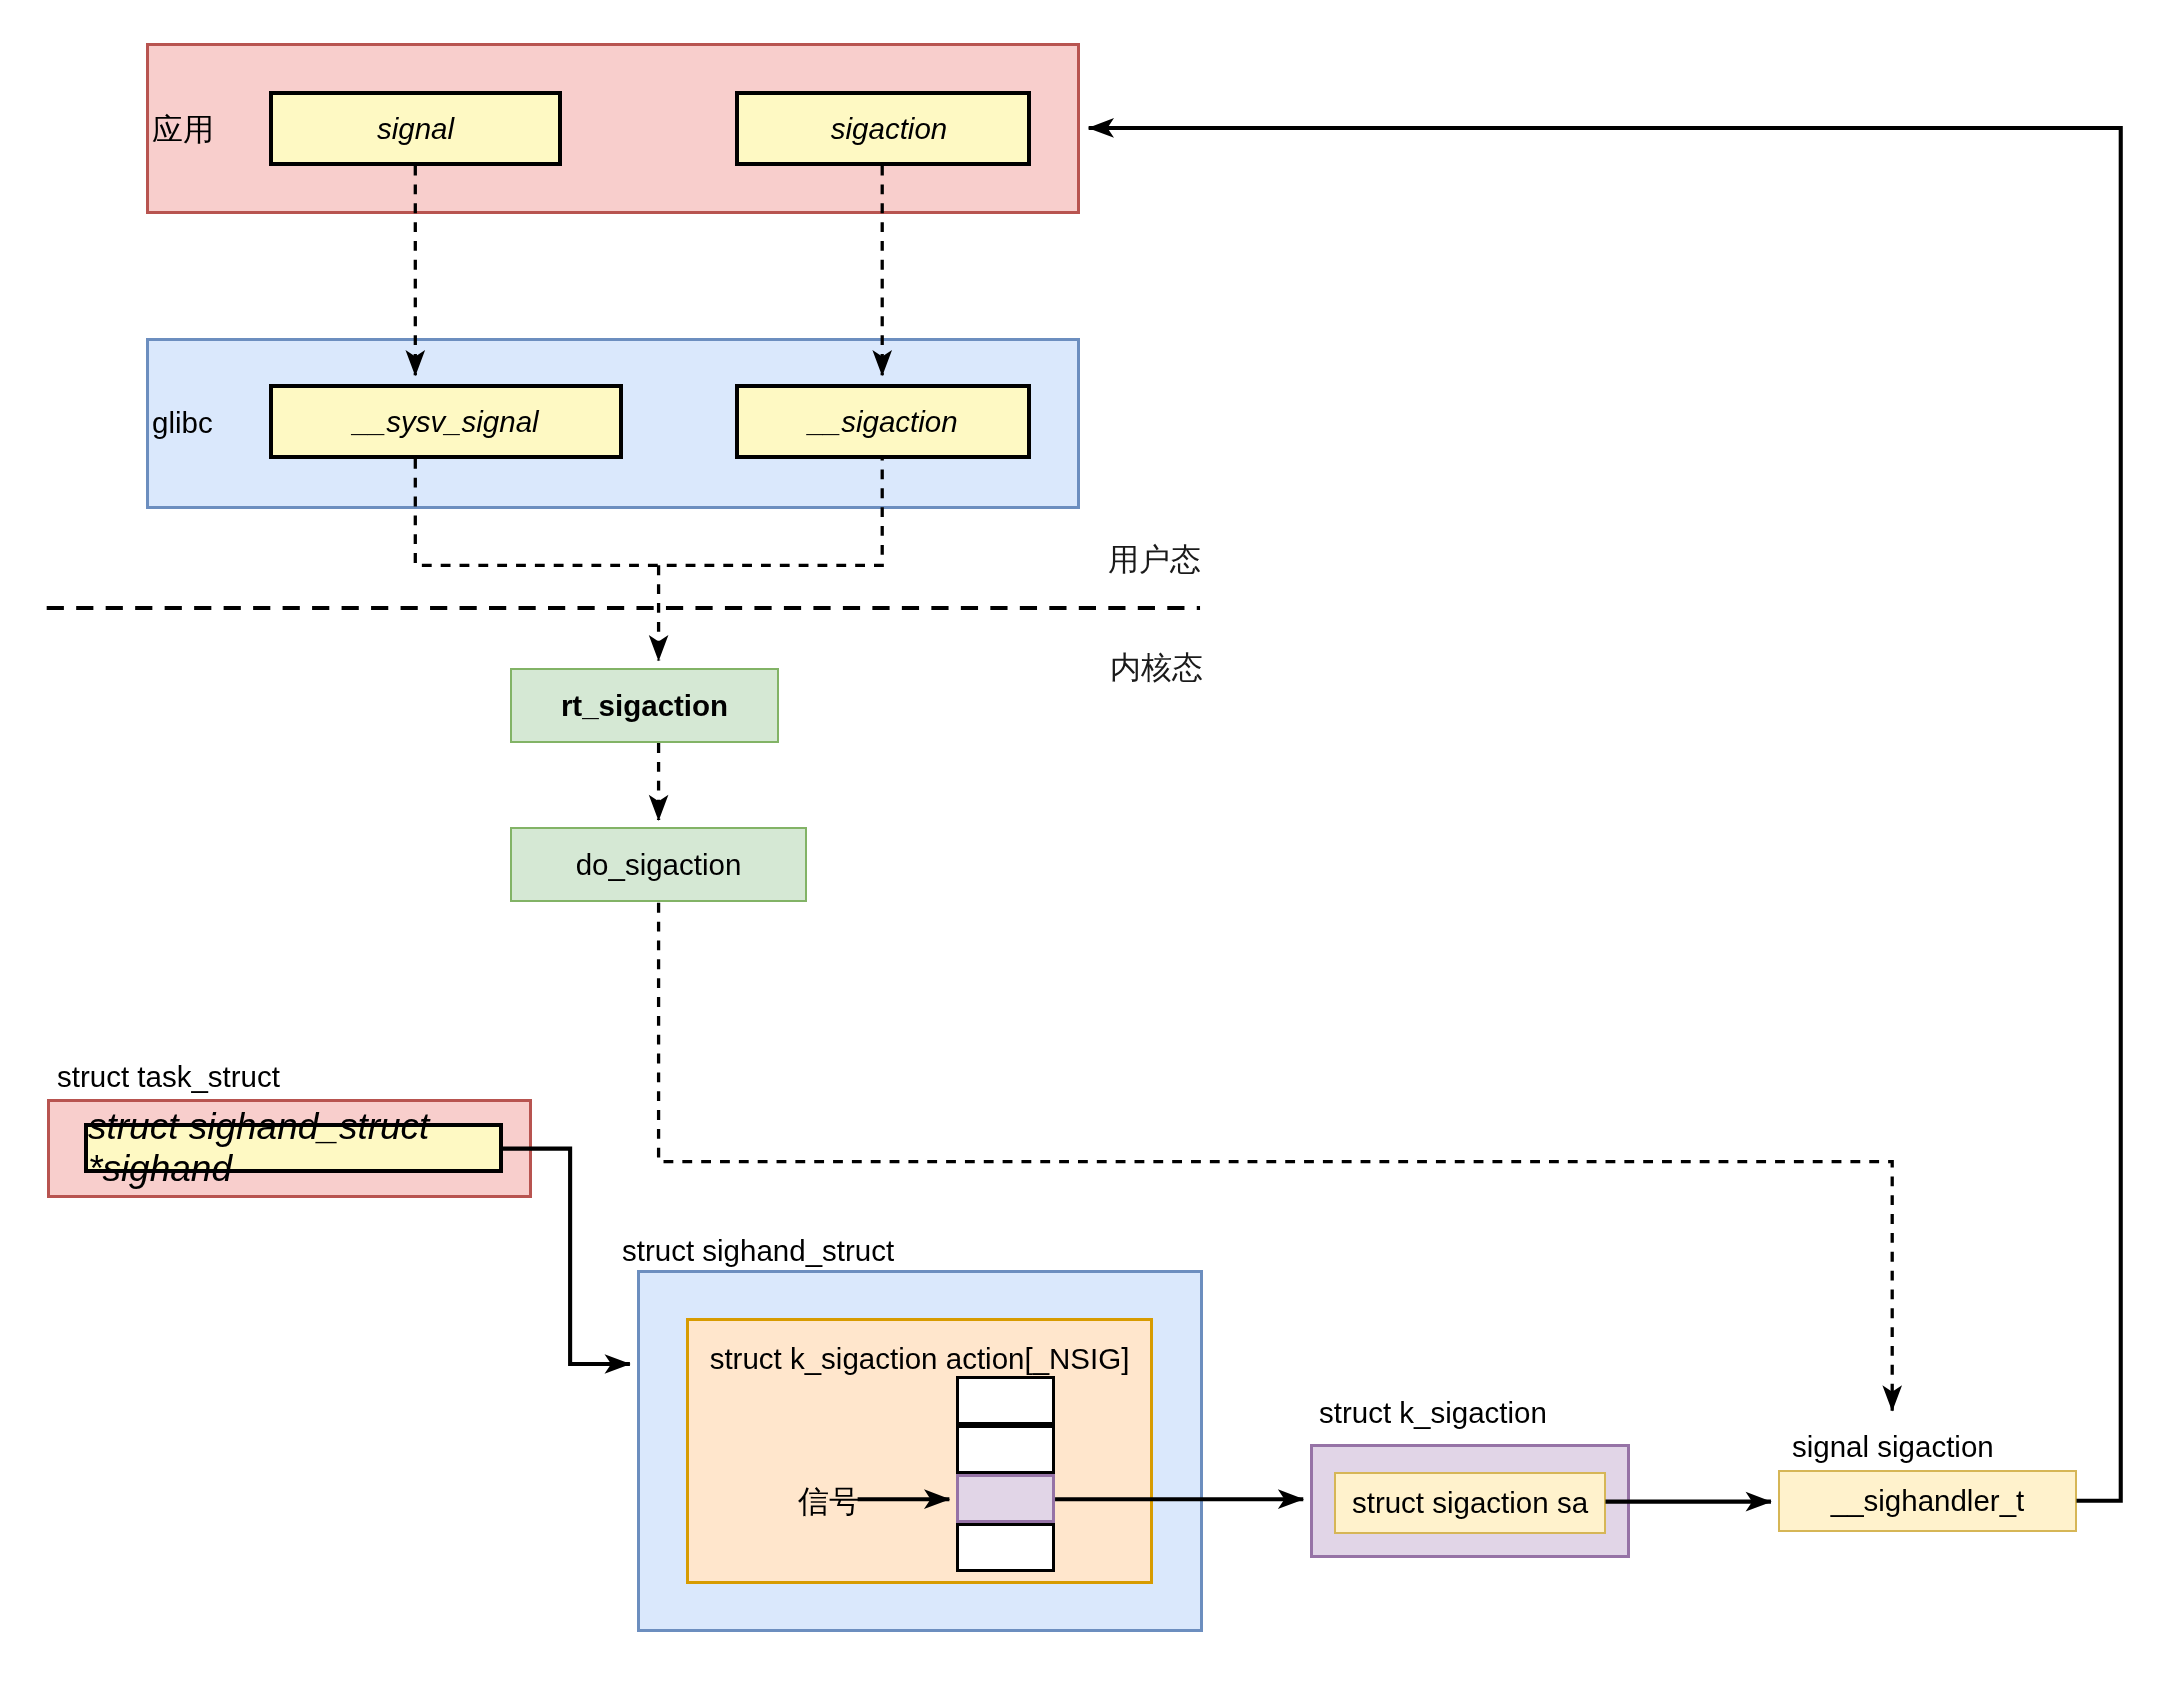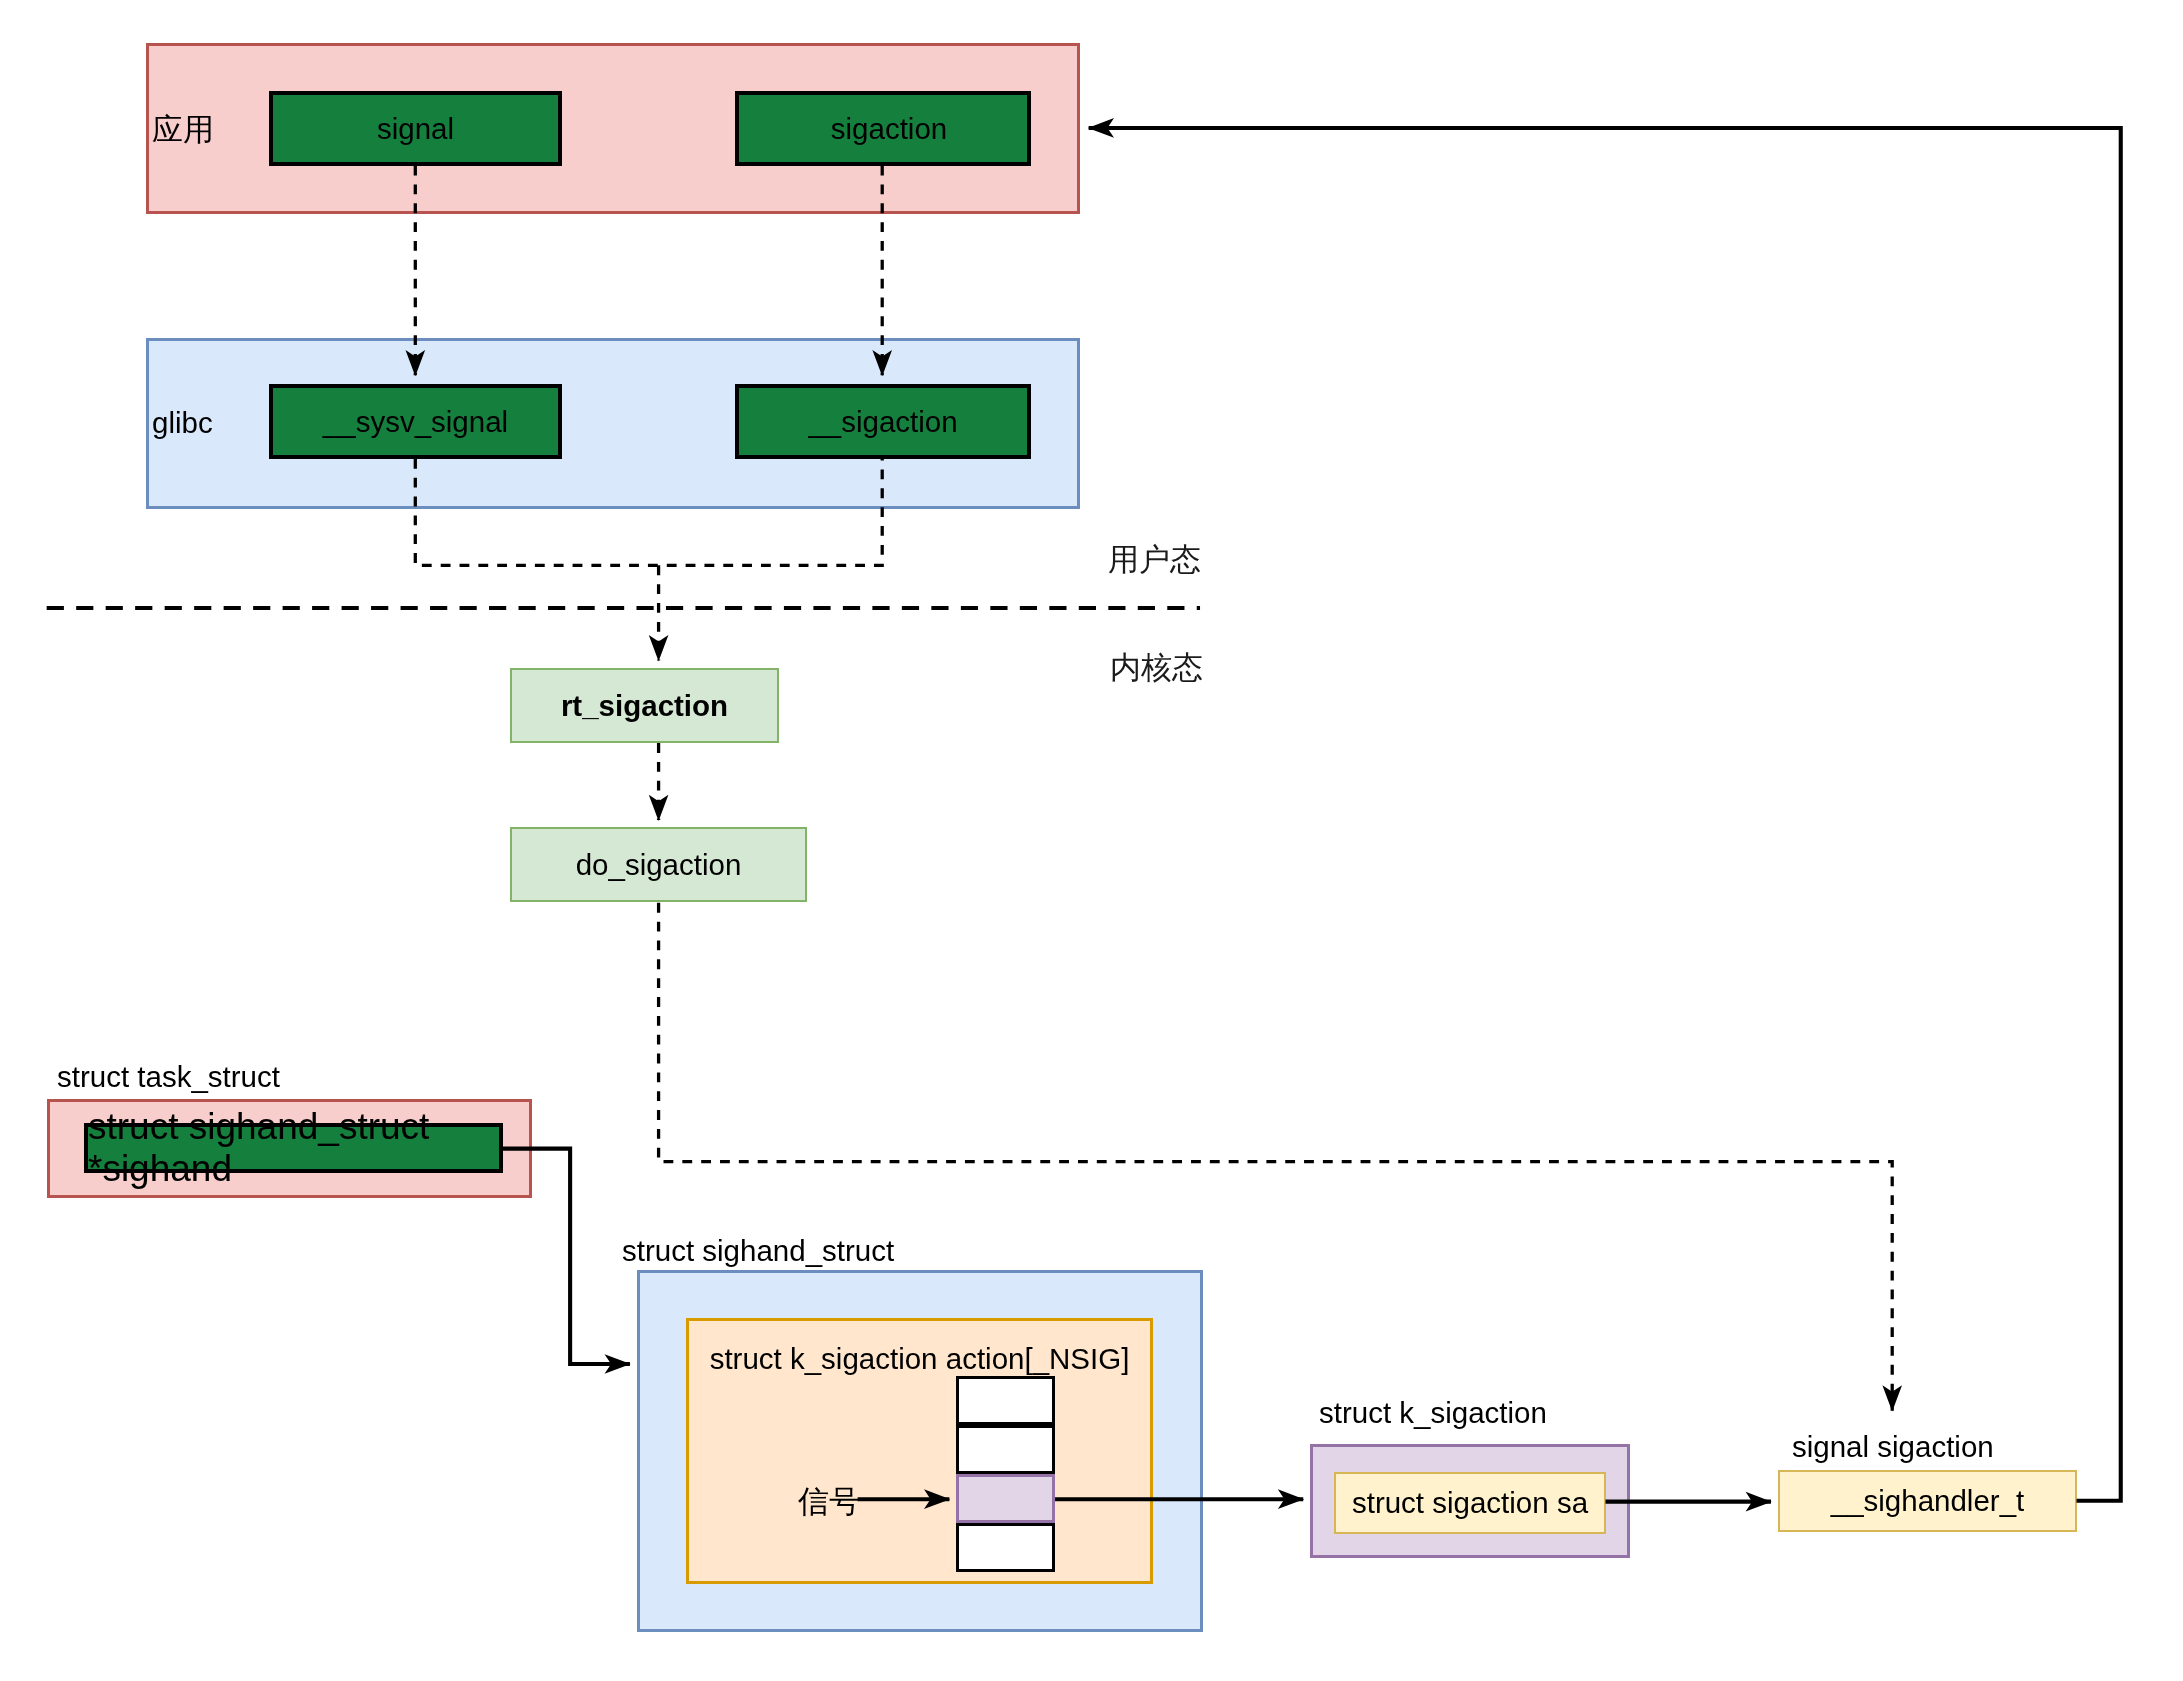--- a/index.html
+++ b/index.html
@@ -1,21 +1,21 @@
 <!DOCTYPE html>
 <html style="--red-fill: #f8cecc; --red-stroke: #b85450; --blue-fill: #dae8fc; --blue-stroke: #6c8ebf; --green-fill: #d5e8d4; --green-stroke: #82b366; --orange-fill: #ffe6cc; --orange-stroke: #d79b00; --purple-fill: #e1d5e7; --purple-stroke: #9673a6; --yellow-fill: #fff2cc; --yellow-stroke: #d6b656; --line: #000000;font-size:13px"><head>
 <meta charset="utf-8">
 <style>
   html,body{margin:0;padding:0;background:#ffffff;}
   #canvas{position:relative;width:2183px;height:1682px;background:#fff;overflow:hidden;
           font-family:"Liberation Sans","DejaVu Sans",sans-serif;color:#000;}
   .box{position:absolute;box-sizing:border-box;display:flex;align-items:center;justify-content:center;}
   .layer-red{background:var(--red-fill);border:3.3px solid var(--red-stroke);}
   .layer-blue{background:var(--blue-fill);border:3.3px solid var(--blue-stroke);}
-  .fn{background:#15803d;border:4.1px solid #000;font-size:29.5px;}
+  .fn{background:#fef9c3;border:4.1px solid #000;font-size:29.5px;font-style:italic;}
   .green{background:var(--green-fill);border:2.5px solid var(--green-stroke);font-size:29.5px;}
   .orange{background:var(--orange-fill);border:3.3px solid var(--orange-stroke);}
   .purple{background:var(--purple-fill);border:3.3px solid var(--purple-stroke);}
   .yellow{background:var(--yellow-fill);border:2.5px solid var(--yellow-stroke);font-size:29.5px;}
   .lbl{position:absolute;font-size:29.5px;white-space:nowrap;}
   .zh{font-family:"DejaVu Serif","Liberation Serif",serif;font-size:31px;}
   .arr-title{position:absolute;text-align:center;font-size:29.5px;}
   #cells{position:absolute;left:956px;top:1376px;width:99px;height:197px;}
   .cell{position:absolute;left:0;width:99px;height:49px;box-sizing:border-box;
         background:#fff;border:3.3px solid #000;}
@@ -31,21 +31,21 @@
   <div class="lbl zh" style="left:152px;top:109px;">应用</div>
   <div class="box fn" style="left:269px;top:91px;width:293px;height:75px;">
     <span>signal</span>
   </div>
   <div class="box fn" style="left:735px;top:91px;width:296px;height:75px;padding-left:12px;">
     <span>sigaction</span>
   </div>
 
   <div class="box layer-blue" style="left:146px;top:338px;width:934px;height:171px;"></div>
   <div class="lbl" style="left:152px;top:406px;">glibc</div>
-  <div class="box fn" style="left:269px;top:384px;width:293px;height:75px;">
+  <div class="box fn" style="left:269px;top:384px;width:354px;height:75px;">
     <span>__sysv_signal</span>
   </div>
   <div class="box fn" style="left:735px;top:384px;width:296px;height:75px;">
     <span>__sigaction</span>
   </div>
 
   <div class="lbl zh" style="left:1108px;top:539px;color:#1a1a1a;">用户态</div>
   <div class="lbl zh" style="left:1110px;top:647px;color:#1a1a1a;">内核态</div>
 
   <div class="box green" style="left:510px;top:668px;width:269px;height:75px;font-weight:bold;">

